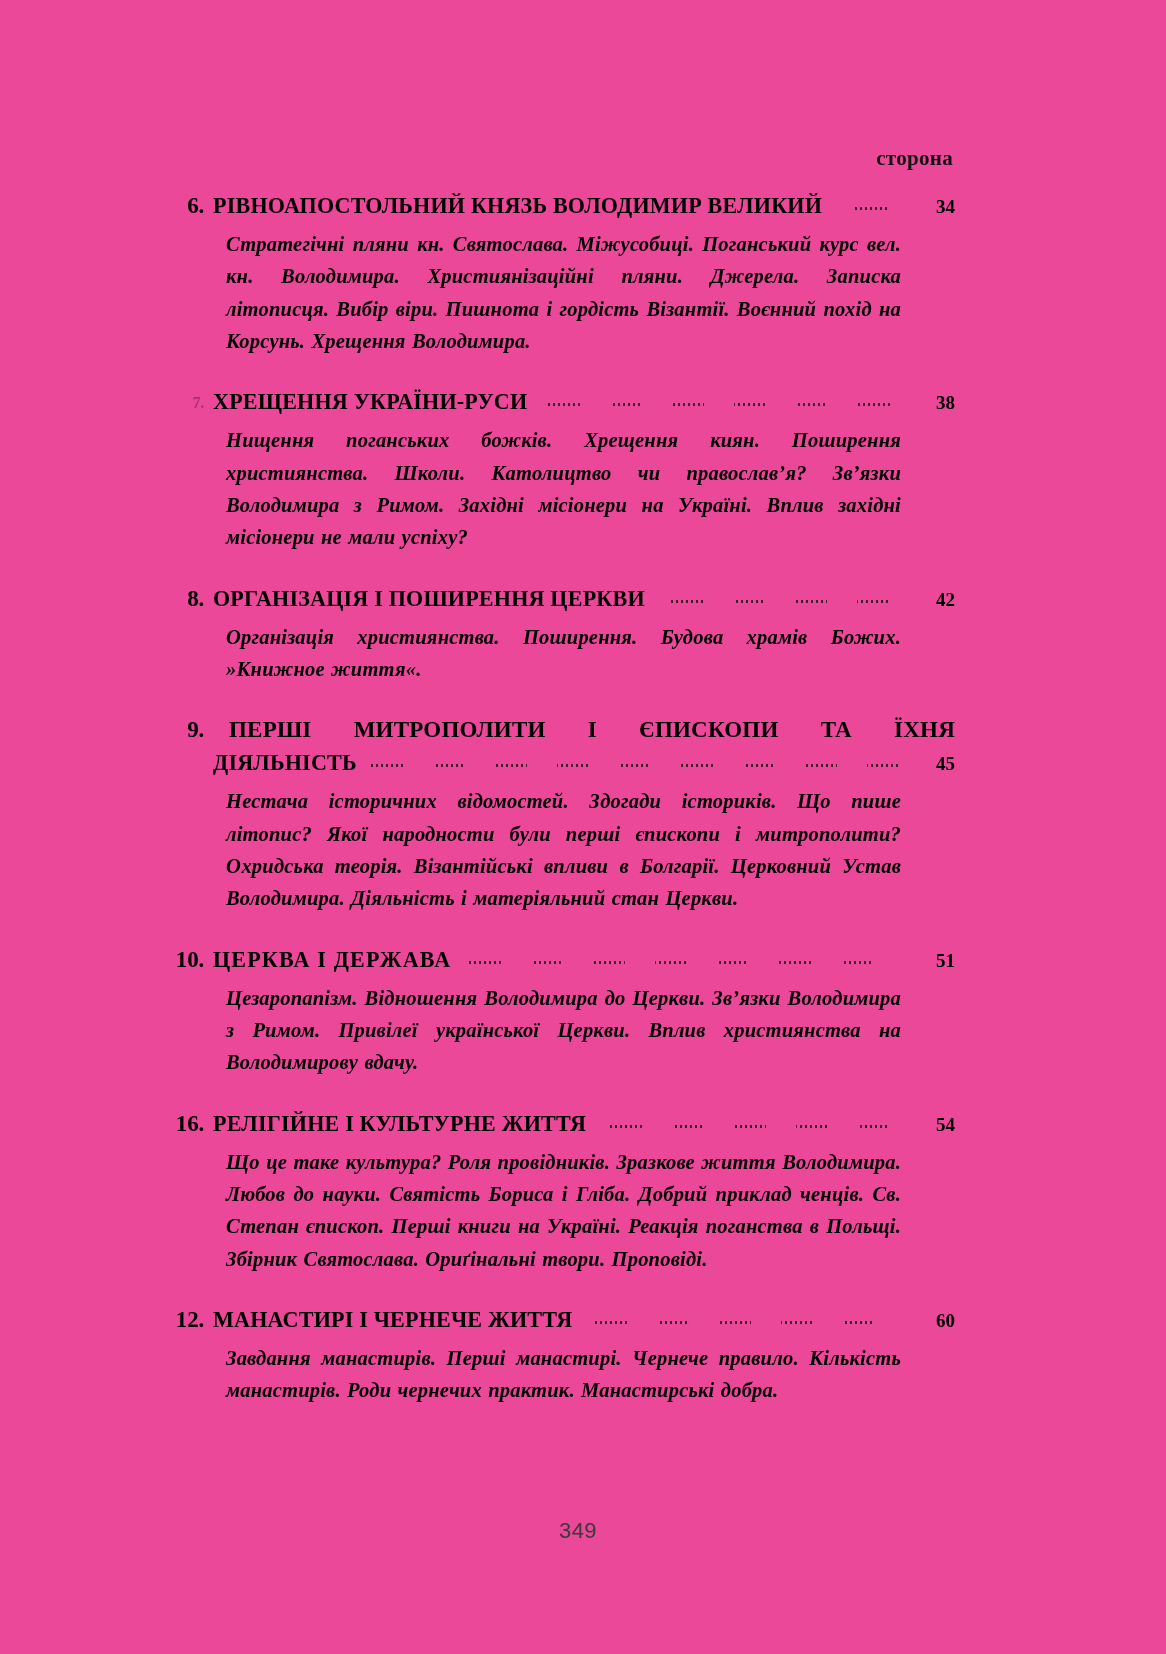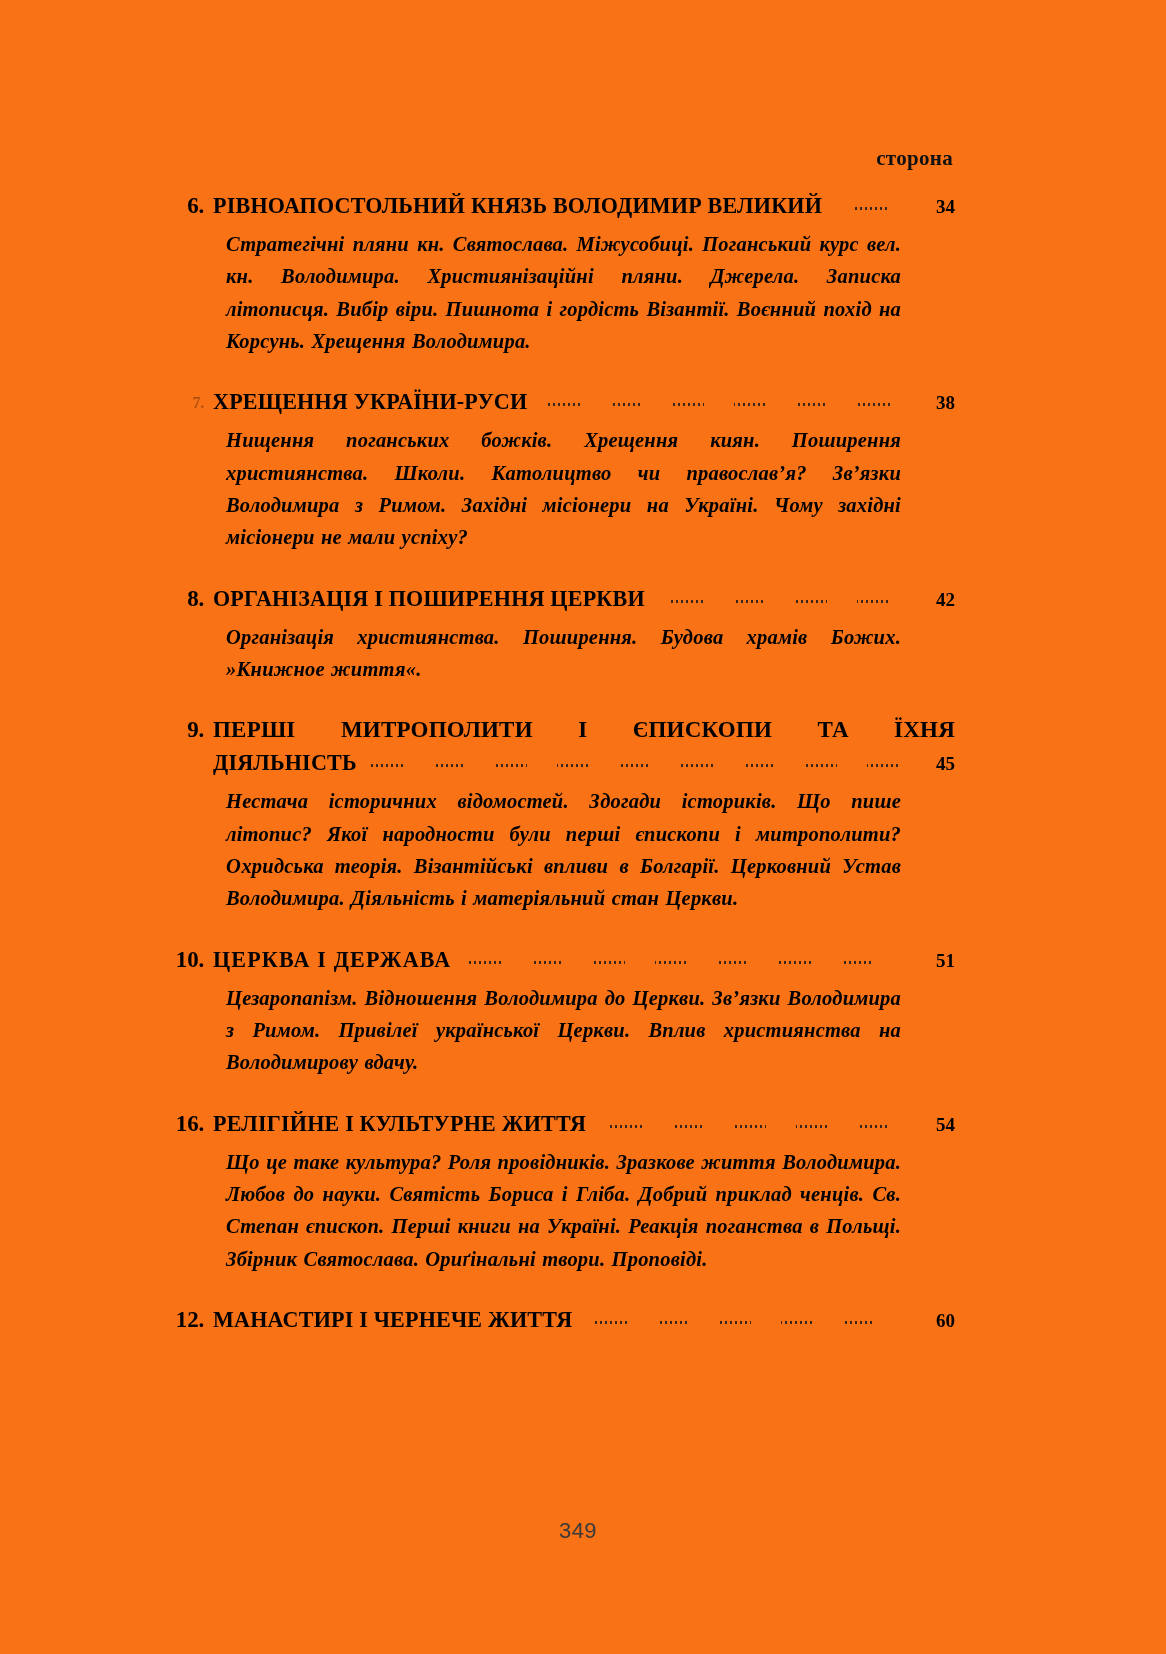--- a/index.html
+++ b/index.html
@@ -12,21 +12,21 @@
     height: 1654px;
     position: relative;
     font-family: "Liberation Serif", "DejaVu Serif", serif;
     color: #000000;
     overflow: hidden;
   }
 
   .page {
     position: absolute;
     inset: 0;
-    background: #f97316;
+    background: #ec4899;
   }
 
   
   .content {
     position: absolute;
     left: 160px;
     top: 148px;
     width: 795px;
   }
 
@@ -88,20 +88,21 @@
     font-family: "Liberation Serif", "DejaVu Serif", serif;
     transform: scaleX(0.96);
     transform-origin: left center;
   }
   .title.spread {
     white-space: normal;
     transform: none;
     width: 100%;
     text-align: justify;
     text-align-last: justify;
+    margin-left: 16px;
   }
   .title.wide {
     letter-spacing: 1.2px;
   }
 
   .leaders {
     flex: 1 1 auto;
     min-width: 10px;
     height: 20px;
     margin: 0 8px;
@@ -203,21 +204,21 @@
       <div class="entry-head">
         <div class="num faded">7.</div>
         <div class="title-wrap">
           <div class="title-line">
             <span class="title">ХРЕЩЕННЯ УКРАЇНИ-РУСИ</span>
             <span class="leaders"></span>
             <span class="pageno">38</span>
           </div>
         </div>
       </div>
-      <div class="desc">Нищення поганських божків. Хрещення киян. Поширення християнства. Школи. Католицтво чи православ’я? Зв’язки Володимира з Римом. Західні місіонери на Україні. Чому західні місіонери не мали успіху?</div>
+      <div class="desc">Нищення поганських божків. Хрещення киян. Поширення християнства. Школи. Католицтво чи православ’я? Зв’язки Володимира з Римом. Західні місіонери на Україні. Вплив західні місіонери не мали успіху?</div>
     </div>
 
     <div class="entry">
       <div class="entry-head">
         <div class="num">8.</div>
         <div class="title-wrap">
           <div class="title-line">
             <span class="title">ОРГАНІЗАЦІЯ І ПОШИРЕННЯ ЦЕРКВИ</span>
             <span class="leaders"></span>
             <span class="pageno">42</span>
@@ -276,19 +277,20 @@
       <div class="entry-head">
         <div class="num">12.</div>
         <div class="title-wrap">
           <div class="title-line">
             <span class="title">МАНАСТИРІ І ЧЕРНЕЧЕ ЖИТТЯ</span>
             <span class="leaders"></span>
             <span class="pageno">60</span>
           </div>
         </div>
       </div>
+      <div class="desc">Завдання манастирів. Перші манастирі. Чернече правило. Кількість манастирів. Роди чернечих практик. Манастирські добра.</div>
     </div>
 
   </div>
 
   <div class="folio">349</div>
 
 </div>
 
 </body></html>

